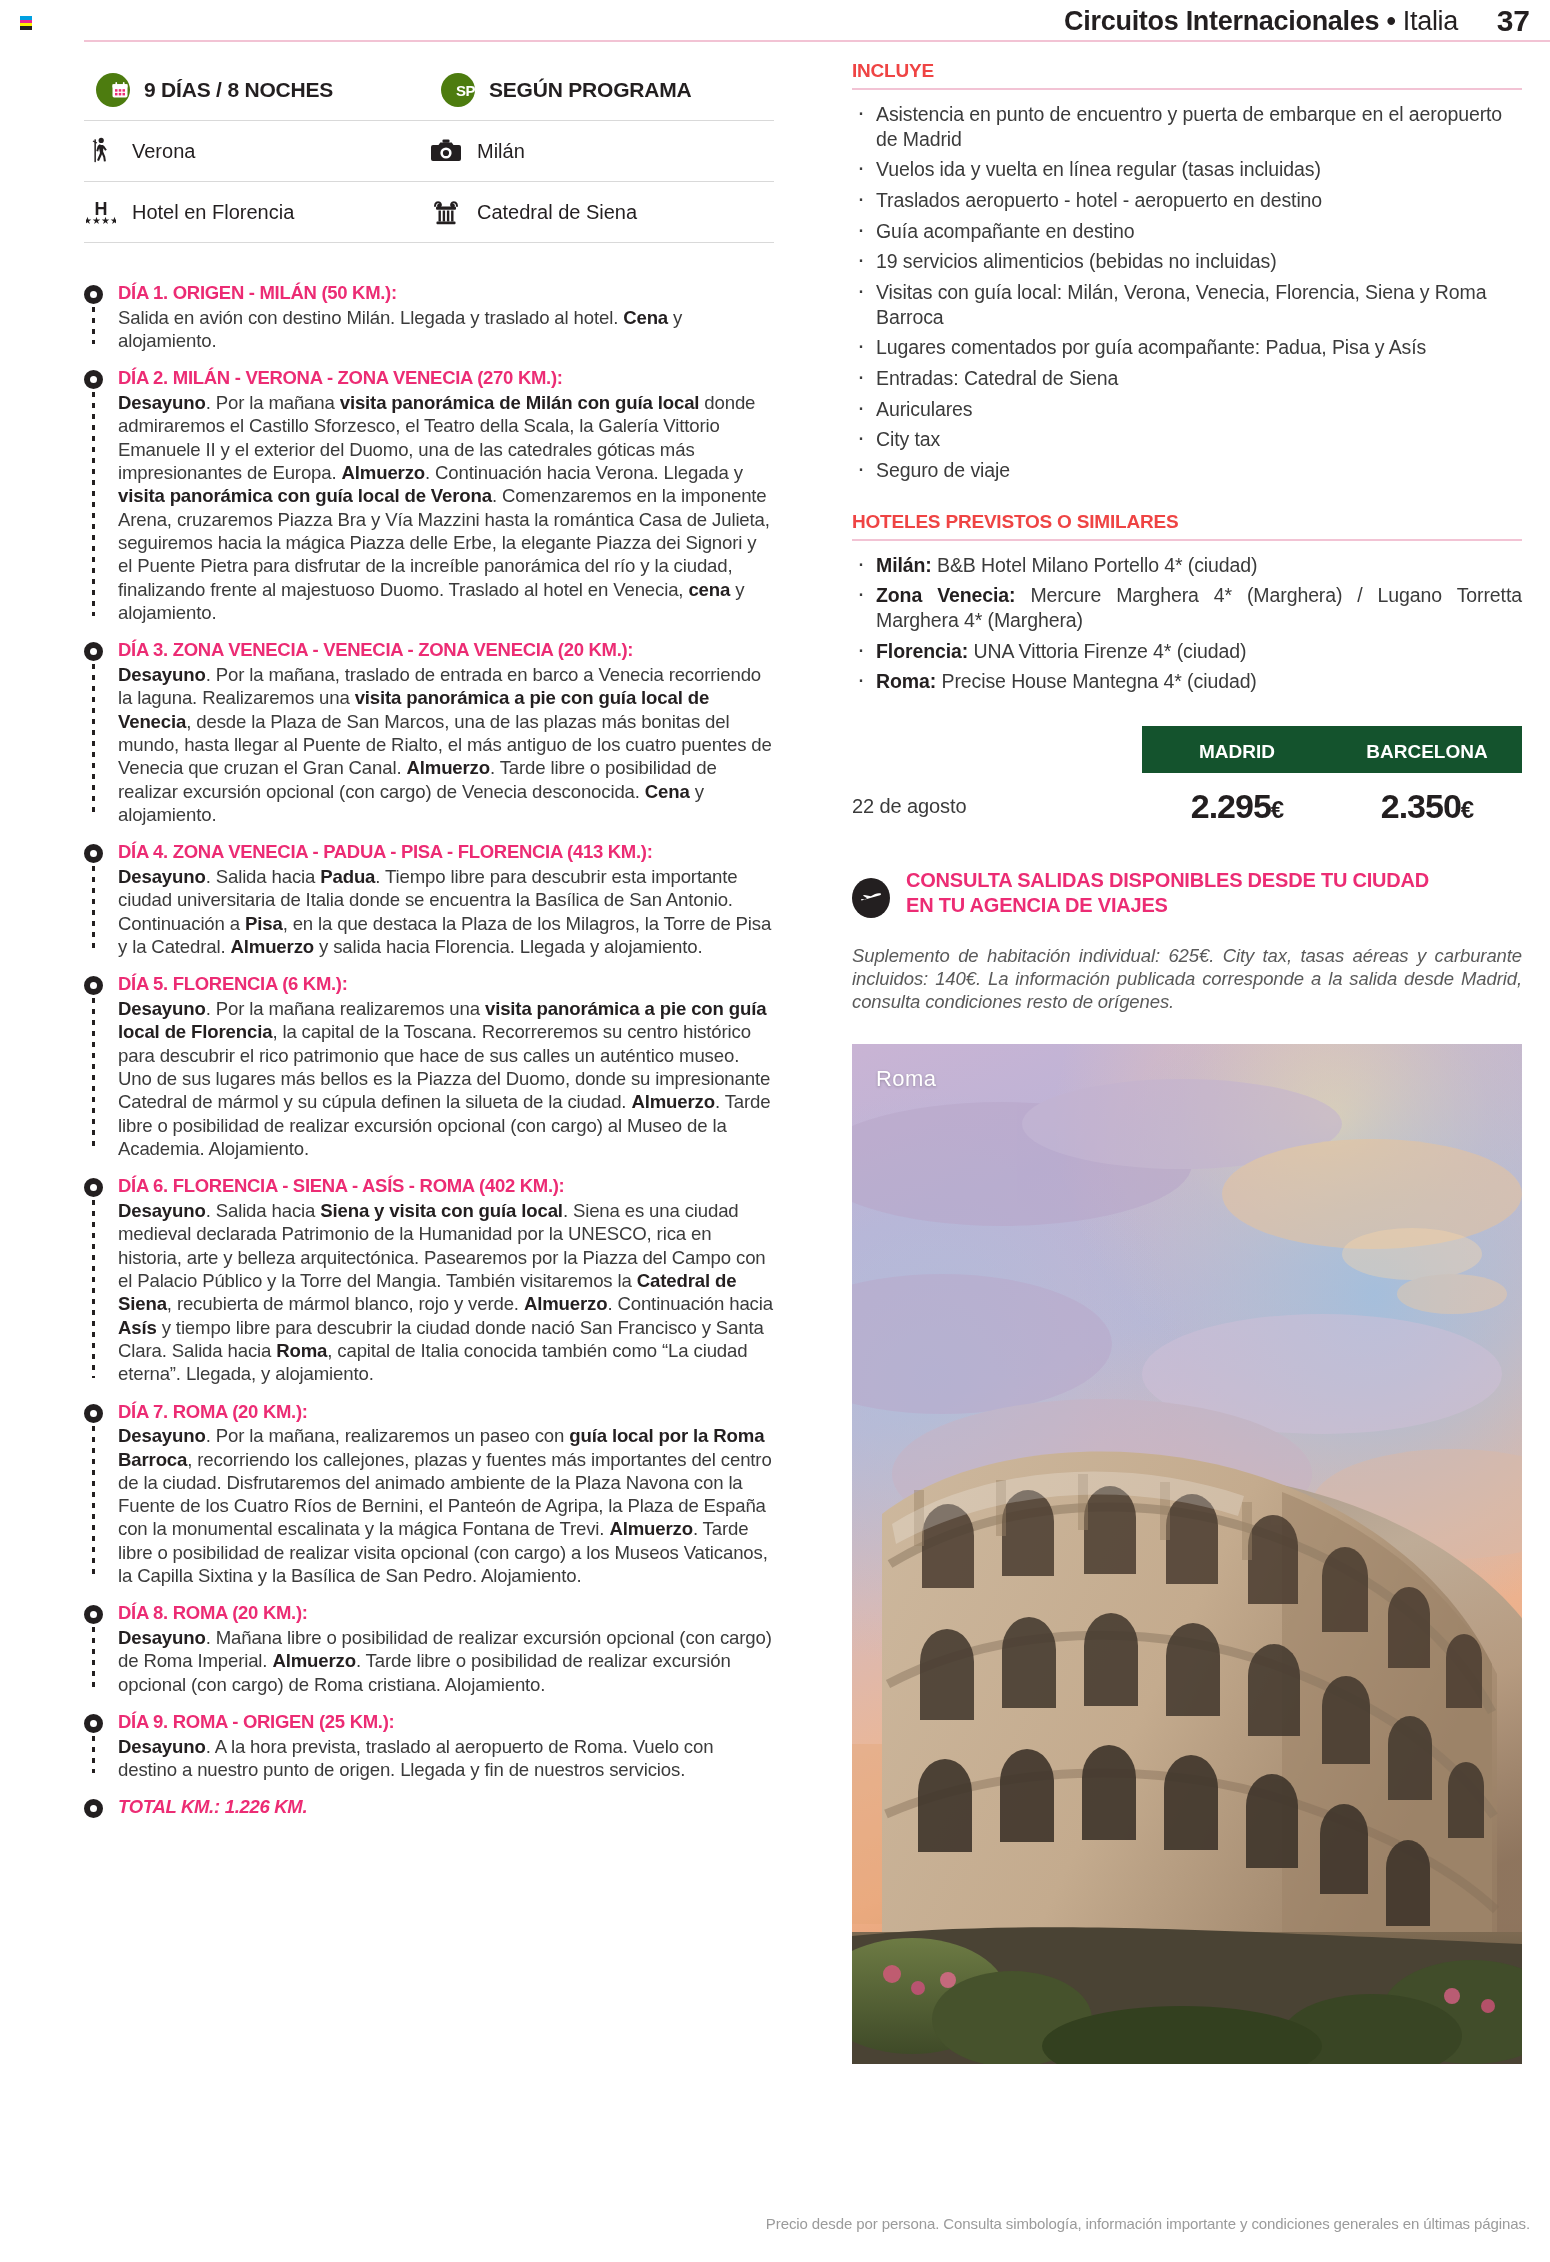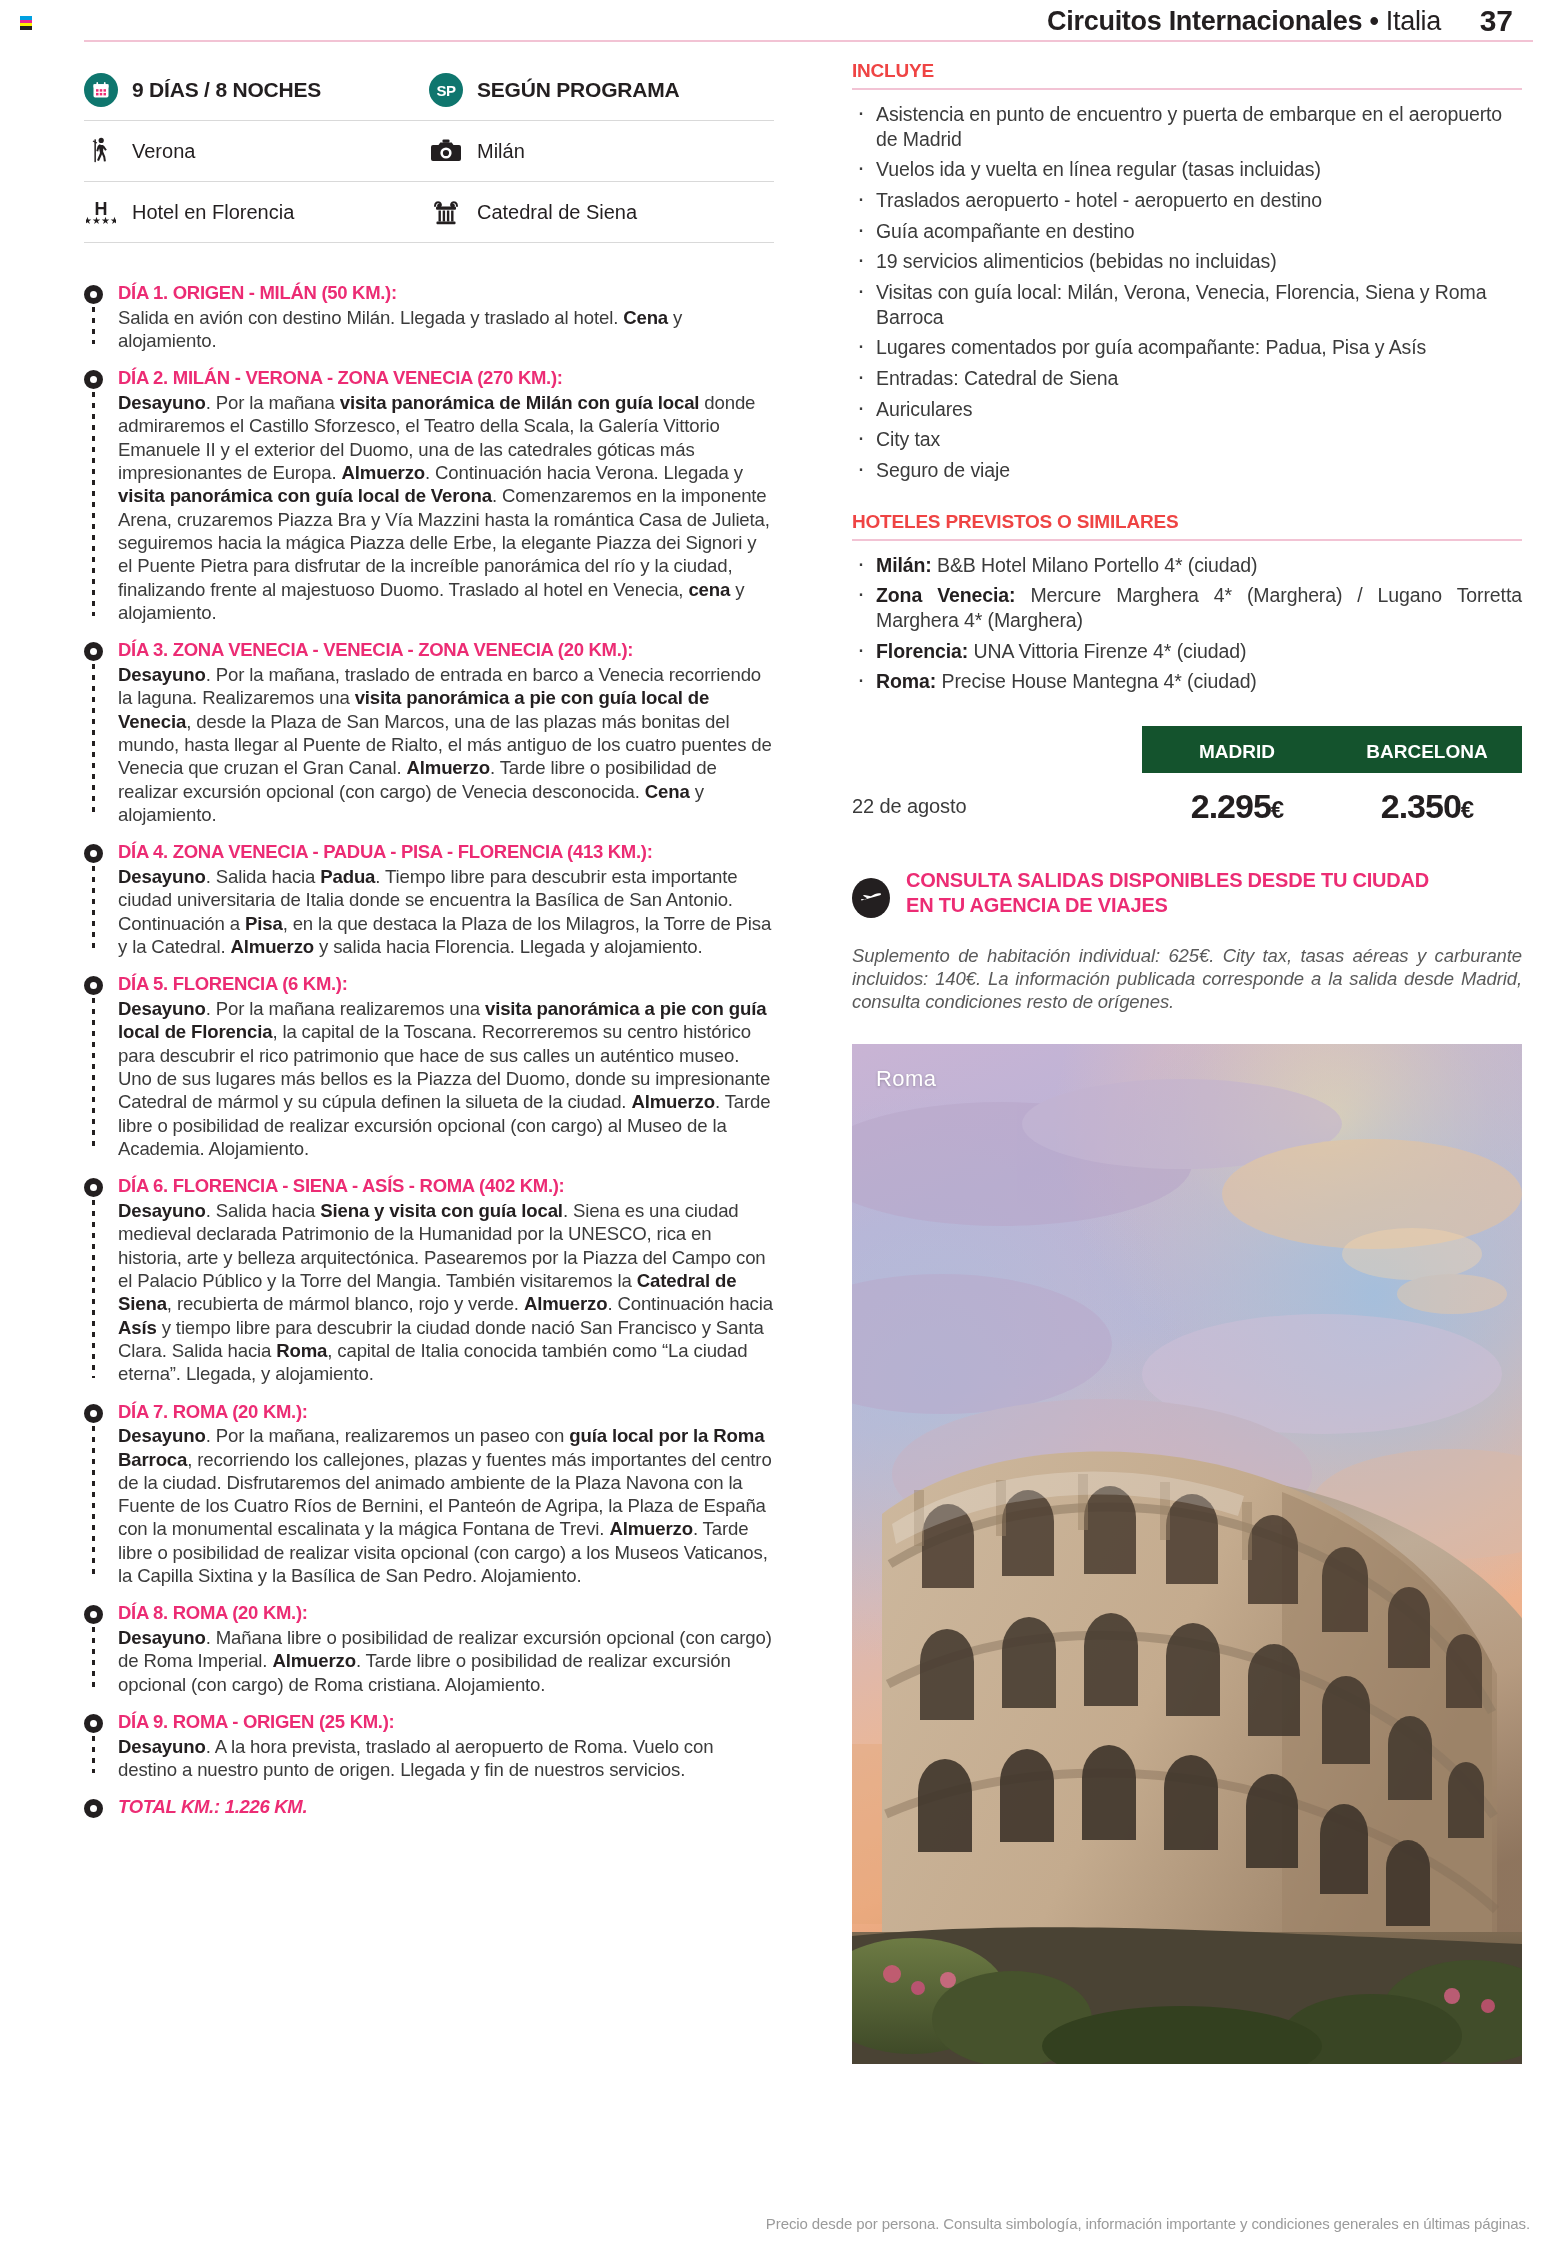--- a/index.html
+++ b/index.html
@@ -13,21 +13,21 @@
     height: 2262px;
     font-family: "Liberation Sans", sans-serif;
     color: #231f20;
     position: relative;
     overflow: hidden;
   }
 
   
   .page-header {
     position: absolute;
-    top: 0; left: 0; right: 17px;
+    top: 0; left: 0; right: 0;
     height: 46px;
   }
   .header-rule {
     position: absolute;
     left: 84px;
     right: 0;
     top: 40px;
     height: 2px;
     background: #f2c3d4;
   }
@@ -97,25 +97,26 @@
   }
   .feature-row.secondary { height: 60px; }
   .feature-row.secondary .flabel {
     font-weight: 400;
     font-size: 20px;
     letter-spacing: 0;
   }
   .icon-circle {
     width: 34px; height: 34px;
     border-radius: 50%;
-    background: #0f766e;
+    background: #4d7c0f;
     display: inline-flex;
     align-items: center;
-    justify-content: center;
+    justify-content: flex-end;
     flex: none;
+    margin-left: 12px;
   }
   .icon-plain {
     width: 34px; height: 34px;
     display: inline-flex;
     align-items: center;
     justify-content: center;
     flex: none;
   }
   .sp-text {
     color: #fff;

